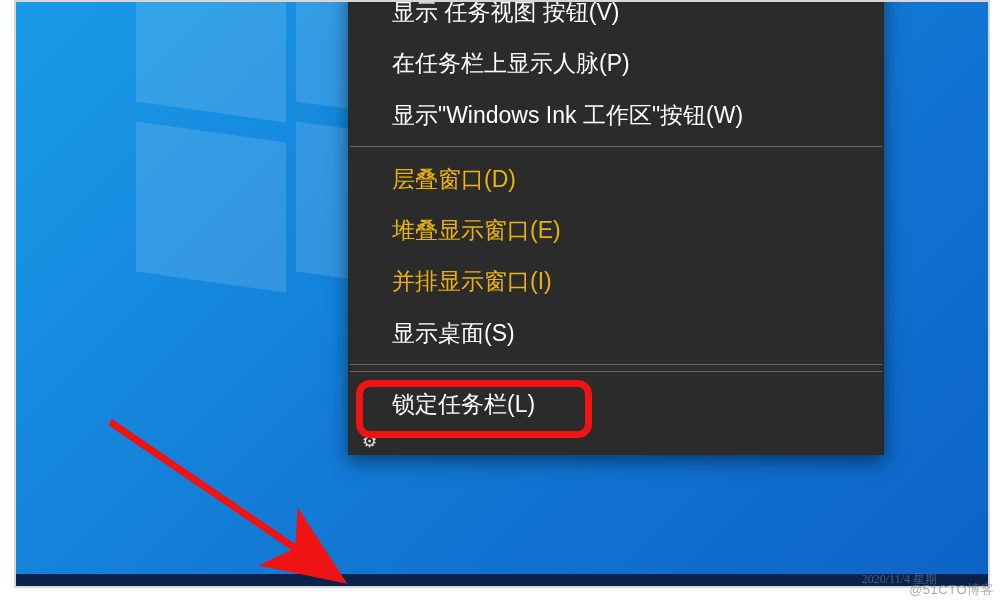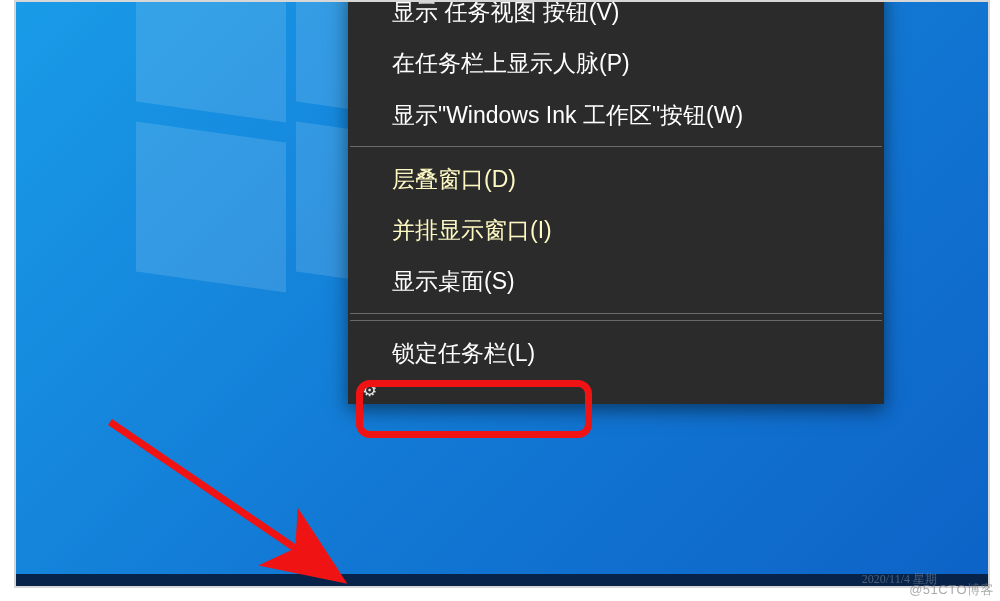--- a/index.html
+++ b/index.html
@@ -9,21 +9,21 @@
   .winlogo .q{position:absolute;background:#fff;}
   .winlogo .q1{left:120px;top:-40px;width:150px;height:150px;transform:skewY(8deg);}
   .winlogo .q2{left:280px;top:-40px;width:150px;height:150px;transform:skewY(8deg);}
   .winlogo .q3{left:120px;top:130px;width:150px;height:150px;transform:skewY(8deg);}
   .winlogo .q4{left:280px;top:130px;width:150px;height:150px;transform:skewY(8deg);}
   
   .taskbar{position:absolute;left:0;bottom:0;width:100%;height:12px;background:#07234a;}
   
   .menu{position:absolute;left:332px;top:-16px;width:536px;background:#2b2b2b;color:#fff;font-size:23px;line-height:1.1;padding:0;box-shadow:0 6px 18px rgba(0,0,0,.5);}
   .menu .item{padding:14px 0 12px 44px;cursor:default;}
-  .menu .item.disabled{color:#fef9c3;}
+  .menu .item.disabled{color:#eab308;}
   .menu .sep{height:1px;background:#6a6a6a;margin:6px 2px;}
   .menu .item.has-icon{position:relative;}
   .menu .item.has-icon .gear{position:absolute;left:14px;top:50%;transform:translate(0,-50%);font-size:17px;color:#e6e6e6;}
   
   .hilite{position:absolute;left:340px;top:378px;width:236px;height:58px;border:7px solid #ef1313;border-radius:14px;pointer-events:none;box-sizing:border-box;}
   
   .arrow{position:absolute;left:84px;top:410px;width:260px;height:178px;pointer-events:none;}
   
   .wm{position:absolute;right:6px;bottom:2px;font-size:13px;color:#7e7e7e;opacity:.65;letter-spacing:.5px;text-align:right;}
   .clock{position:absolute;right:51px;bottom:-2px;font-size:12px;color:#c9c9c9;opacity:.35;font-family:Liberation Serif, serif;}
@@ -40,20 +40,21 @@
   </div>
 
   <div class="taskbar"></div>
 
   <div class="menu">
     <div class="item">显示 任务视图 按钮(V)</div>
     <div class="item">在任务栏上显示人脉(P)</div>
     <div class="item">显示"Windows Ink 工作区"按钮(W)</div>
     <div class="sep"></div>
     <div class="item disabled">层叠窗口(D)</div>
+    <div class="item disabled">堆叠显示窗口(E)</div>
     <div class="item disabled">并排显示窗口(I)</div>
     <div class="item">显示桌面(S)</div>
     <div class="sep"></div>
     <div class="sep"></div>
     <div class="item">锁定任务栏(L)</div>
     <div class="item has-icon">
       <span class="gear">⚙</span>
     </div>
 
   </div>

